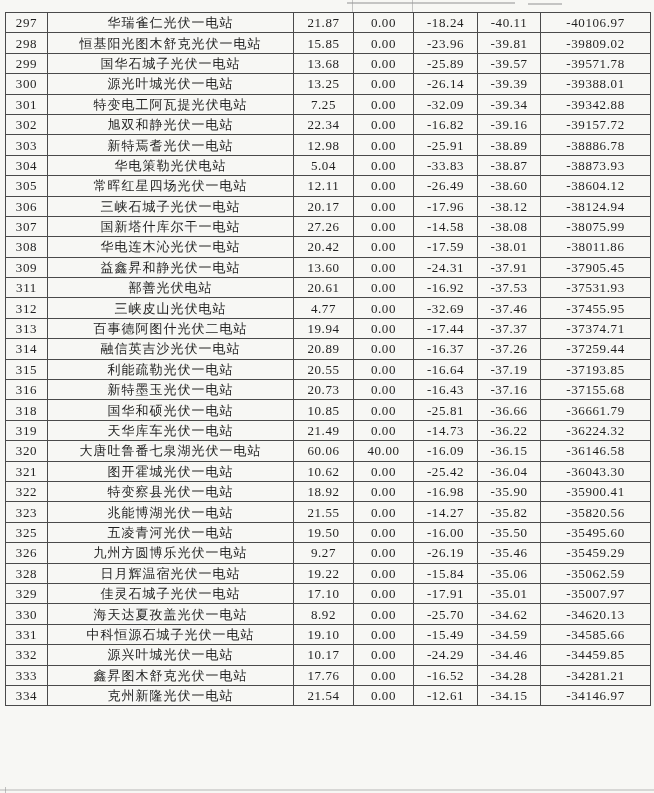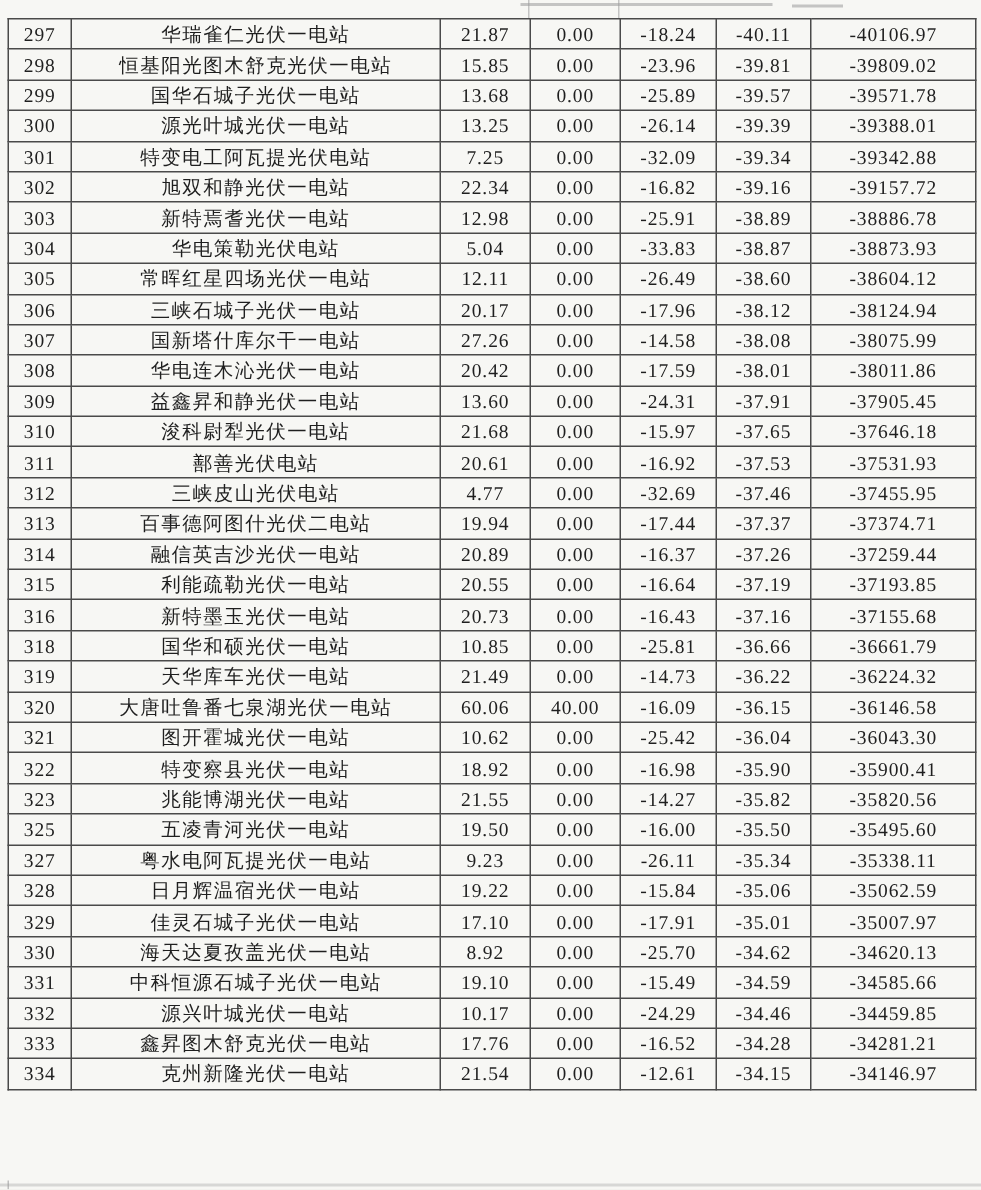--- a/index.html
+++ b/index.html
@@ -190,29 +190,20 @@
         <tr>
       <td class="col-no num">309</td>
       <td class="col-name">益鑫昇和静光伏一电站</td>
       <td class="col-v1 num">13.60</td>
       <td class="col-v2 num">0.00</td>
       <td class="col-v3 num">-24.31</td>
       <td class="col-v4 num">-37.91</td>
       <td class="col-v5 num">-37905.45</td>
     </tr>
         <tr>
-      <td class="col-no num">310</td>
-      <td class="col-name">浚科尉犁光伏一电站</td>
-      <td class="col-v1 num">21.68</td>
-      <td class="col-v2 num">0.00</td>
-      <td class="col-v3 num">-15.97</td>
-      <td class="col-v4 num">-37.65</td>
-      <td class="col-v5 num">-37646.18</td>
-    </tr>
-        <tr>
       <td class="col-no num">311</td>
       <td class="col-name">鄯善光伏电站</td>
       <td class="col-v1 num">20.61</td>
       <td class="col-v2 num">0.00</td>
       <td class="col-v3 num">-16.92</td>
       <td class="col-v4 num">-37.53</td>
       <td class="col-v5 num">-37531.93</td>
     </tr>
         <tr>
       <td class="col-no num">312</td>
@@ -316,27 +307,27 @@
         <tr>
       <td class="col-no num">325</td>
       <td class="col-name">五凌青河光伏一电站</td>
       <td class="col-v1 num">19.50</td>
       <td class="col-v2 num">0.00</td>
       <td class="col-v3 num">-16.00</td>
       <td class="col-v4 num">-35.50</td>
       <td class="col-v5 num">-35495.60</td>
     </tr>
         <tr>
-      <td class="col-no num">327</td>
-      <td class="col-name">粤水电阿瓦提光伏一电站</td>
-      <td class="col-v1 num">9.23</td>
-      <td class="col-v2 num">0.00</td>
-      <td class="col-v3 num">-26.11</td>
-      <td class="col-v4 num">-35.34</td>
-      <td class="col-v5 num">-35338.11</td>
+      <td class="col-no num">326</td>
+      <td class="col-name">九州方圆博乐光伏一电站</td>
+      <td class="col-v1 num">9.27</td>
+      <td class="col-v2 num">0.00</td>
+      <td class="col-v3 num">-26.19</td>
+      <td class="col-v4 num">-35.46</td>
+      <td class="col-v5 num">-35459.29</td>
     </tr>
         <tr>
       <td class="col-no num">328</td>
       <td class="col-name">日月辉温宿光伏一电站</td>
       <td class="col-v1 num">19.22</td>
       <td class="col-v2 num">0.00</td>
       <td class="col-v3 num">-15.84</td>
       <td class="col-v4 num">-35.06</td>
       <td class="col-v5 num">-35062.59</td>
     </tr>

